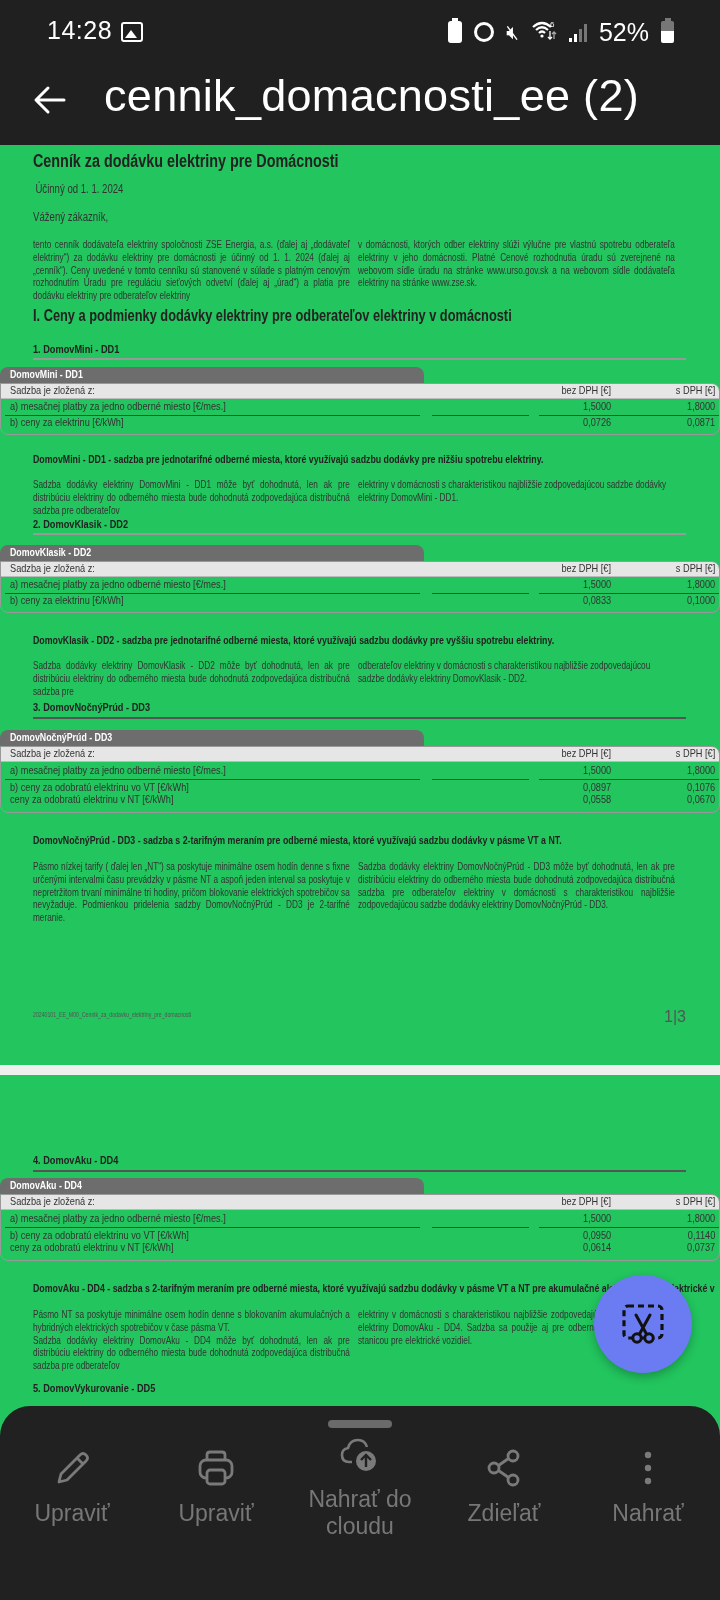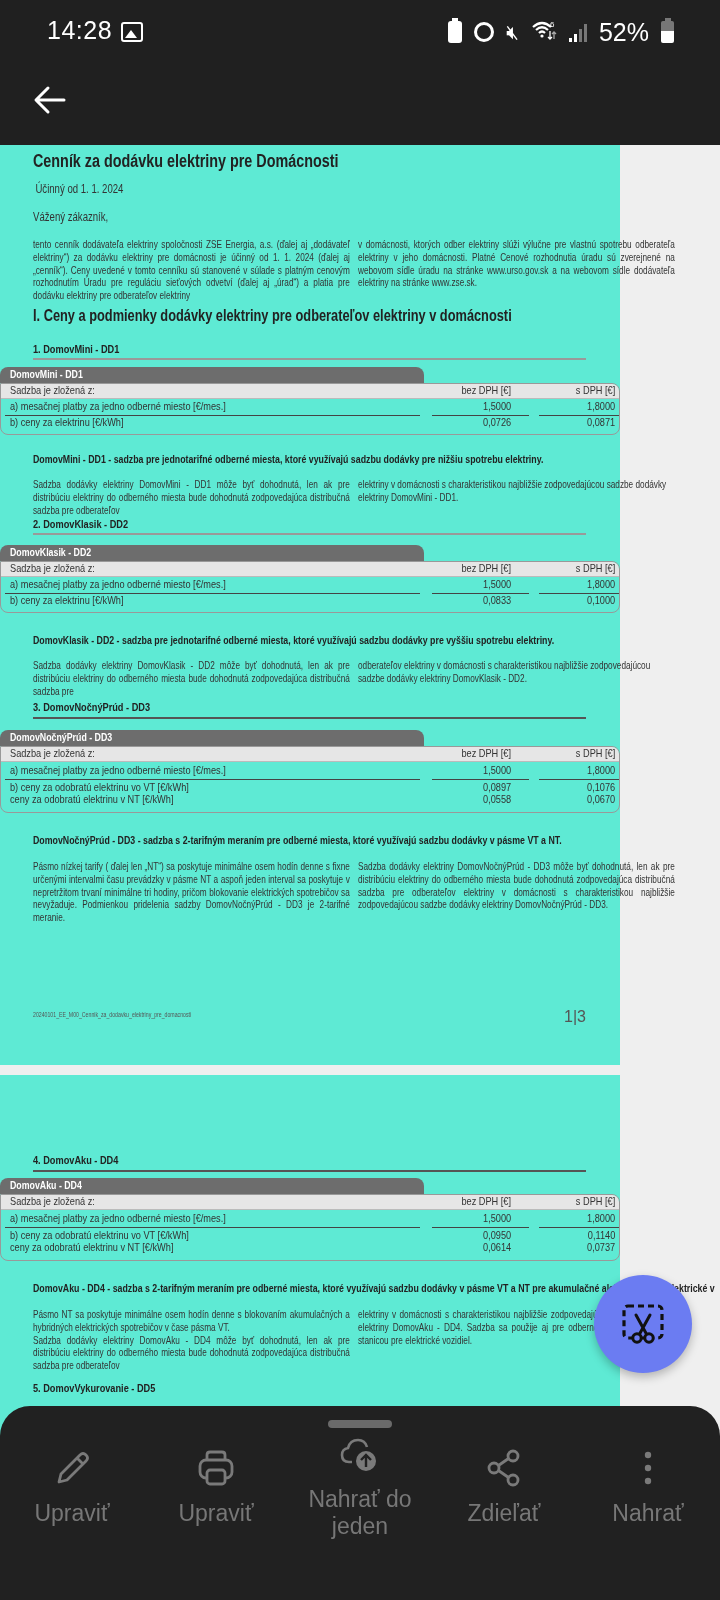--- a/index.html
+++ b/index.html
@@ -23,21 +23,21 @@
   .ico-signal span { width: 3px; background: #fff; }
   .ico-battery { width: 13px; height: 22px; border-radius: 2px; background: linear-gradient(#777 0 45%, #fff 45% 100%); position: relative; }
   .ico-battery::before { content: ""; position: absolute; top: -3px; left: 3.5px; width: 6px; height: 3px; background: #777; }
 
   .appbar { position: absolute; top: 62px; left: 0; right: 0; height: 76px; }
   .back { position: absolute; left: 30px; top: 18px; width: 40px; height: 40px; }
   .title { position: absolute; left: 104px; top: 8px; font-size: 45px; color: #fff; letter-spacing: 0.3px; white-space: nowrap; }
 
   
   .viewer { position: absolute; top: 145px; left: 0; width: 720px; height: 1455px; overflow: hidden; background: #efefef; }
-  .page { position: absolute; left: 0; width: 620px; background: #5eead4; color: #222; font-family: "Liberation Sans", sans-serif; }
+  .page { position: absolute; left: 0; width: 720px; background: #22c55e; color: #222; font-family: "Liberation Sans", sans-serif; }
   .page1 { top: 0; height: 920px; }
   .page2 { top: 930px; height: 600px; }
   .pad { position: absolute; left: 33px; right: 34px; }
 
   .doc-title { font-size: 17.5px; font-weight: bold; transform: scaleX(0.82); transform-origin: left; white-space: nowrap; color: #222; }
   .narrow { transform: scaleX(0.8); transform-origin: left; white-space: nowrap; }
   .small { font-size: 10.5px; color: #333; }
   .para { font-size: 10.3px; line-height: 12.8px; color: #333; text-align: justify; }
   .col { position: absolute; width: 396px; transform: scaleX(0.8); transform-origin: left top; }
   .sec-title { font-size: 16px; font-weight: bold; color: #222; }
@@ -106,20 +106,21 @@
       <span class="pct">52%</span>
       <span class="ico-battery"></span>
     </div>
   </div>
   <div class="appbar">
     <span class="back">
       <svg width="40" height="40" viewBox="0 0 40 40">
           <path d="M34 20H7M18 8L6 20l12 12" stroke="#fff" stroke-width="3" fill="none" stroke-linecap="round" stroke-linejoin="round"></path>
         </svg>
     </span>
+    <span class="title">cennik_domacnosti_ee (2)</span>
   </div>
 </div>
 
 <div class="viewer">
 
   <div class="page page1">
     <div class="pad" style="top:6px;">
       <div class="doc-title">Cenník za dodávku elektriny pre Domácnosti</div>
     </div>
     <div class="pad" style="top:37px;">
@@ -332,21 +333,21 @@
           <rect x="13" y="24" width="18" height="14" rx="3" stroke="#7a7a7a" stroke-width="2.8" fill="#212121"></rect>
         </svg>
       <div class="lbl">Upraviť</div>
     </div>
     <div class="action" style="margin-top:-14px;">
       <svg width="44" height="44" viewBox="0 0 44 44">
           <path d="M14 30 H11 Q4 30 4 23 Q4 17 10 16 Q12 8 20 8 Q27 8 29 15" stroke="#7a7a7a" stroke-width="2.6" fill="none"></path>
           <circle cx="28" cy="29" r="10" fill="#7a7a7a"></circle>
           <path d="M28 35 V23 M23 28 L28 23 L33 28" stroke="#212121" stroke-width="2.4" fill="none"></path>
         </svg>
-      <div class="lbl" style="padding:0 14px;">Nahrať do jeden</div>
+      <div class="lbl" style="padding:0 14px;">Nahrať do cloudu</div>
     </div>
     <div class="action">
       <svg width="44" height="44" viewBox="0 0 44 44">
           <circle cx="31" cy="10" r="5" stroke="#7a7a7a" stroke-width="2.8" fill="none"></circle>
           <circle cx="12" cy="22" r="5" stroke="#7a7a7a" stroke-width="2.8" fill="none"></circle>
           <circle cx="31" cy="34" r="5" stroke="#7a7a7a" stroke-width="2.8" fill="none"></circle>
           <path d="M16.5 19.5 L26.5 12.5 M16.5 24.5 L26.5 31.5" stroke="#7a7a7a" stroke-width="2.8"></path>
         </svg>
       <div class="lbl">Zdieľať</div>
     </div>

